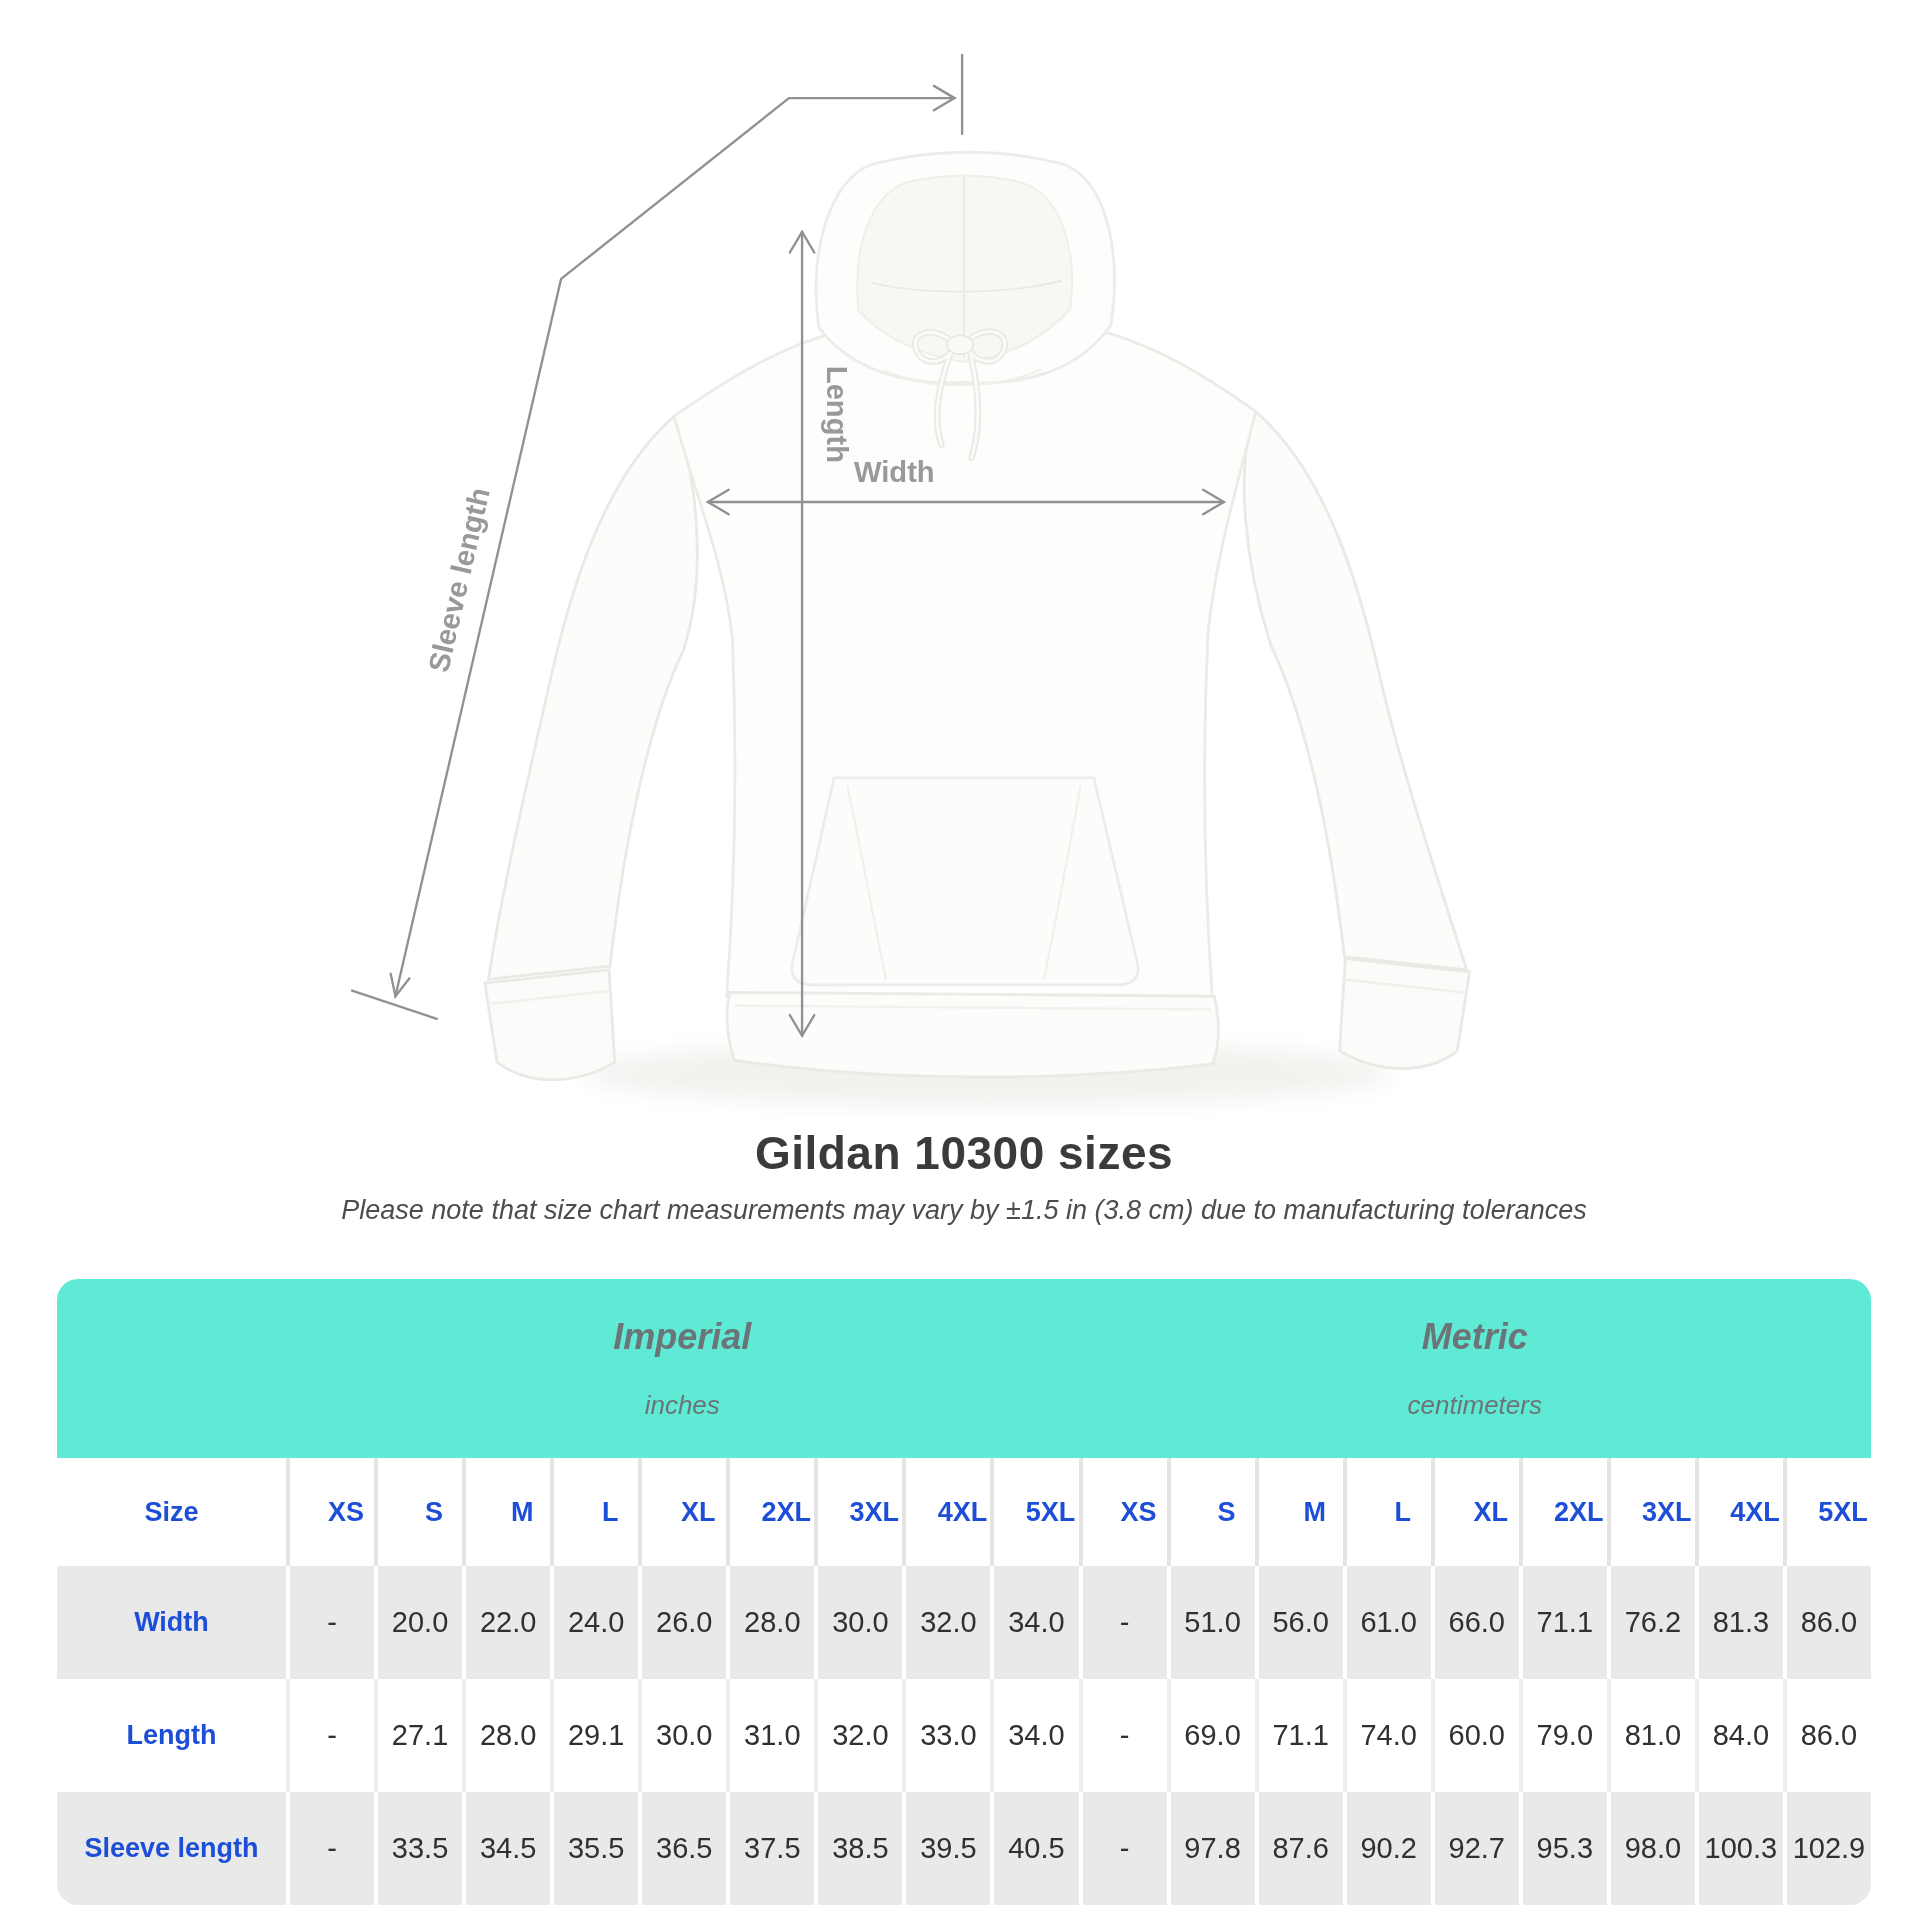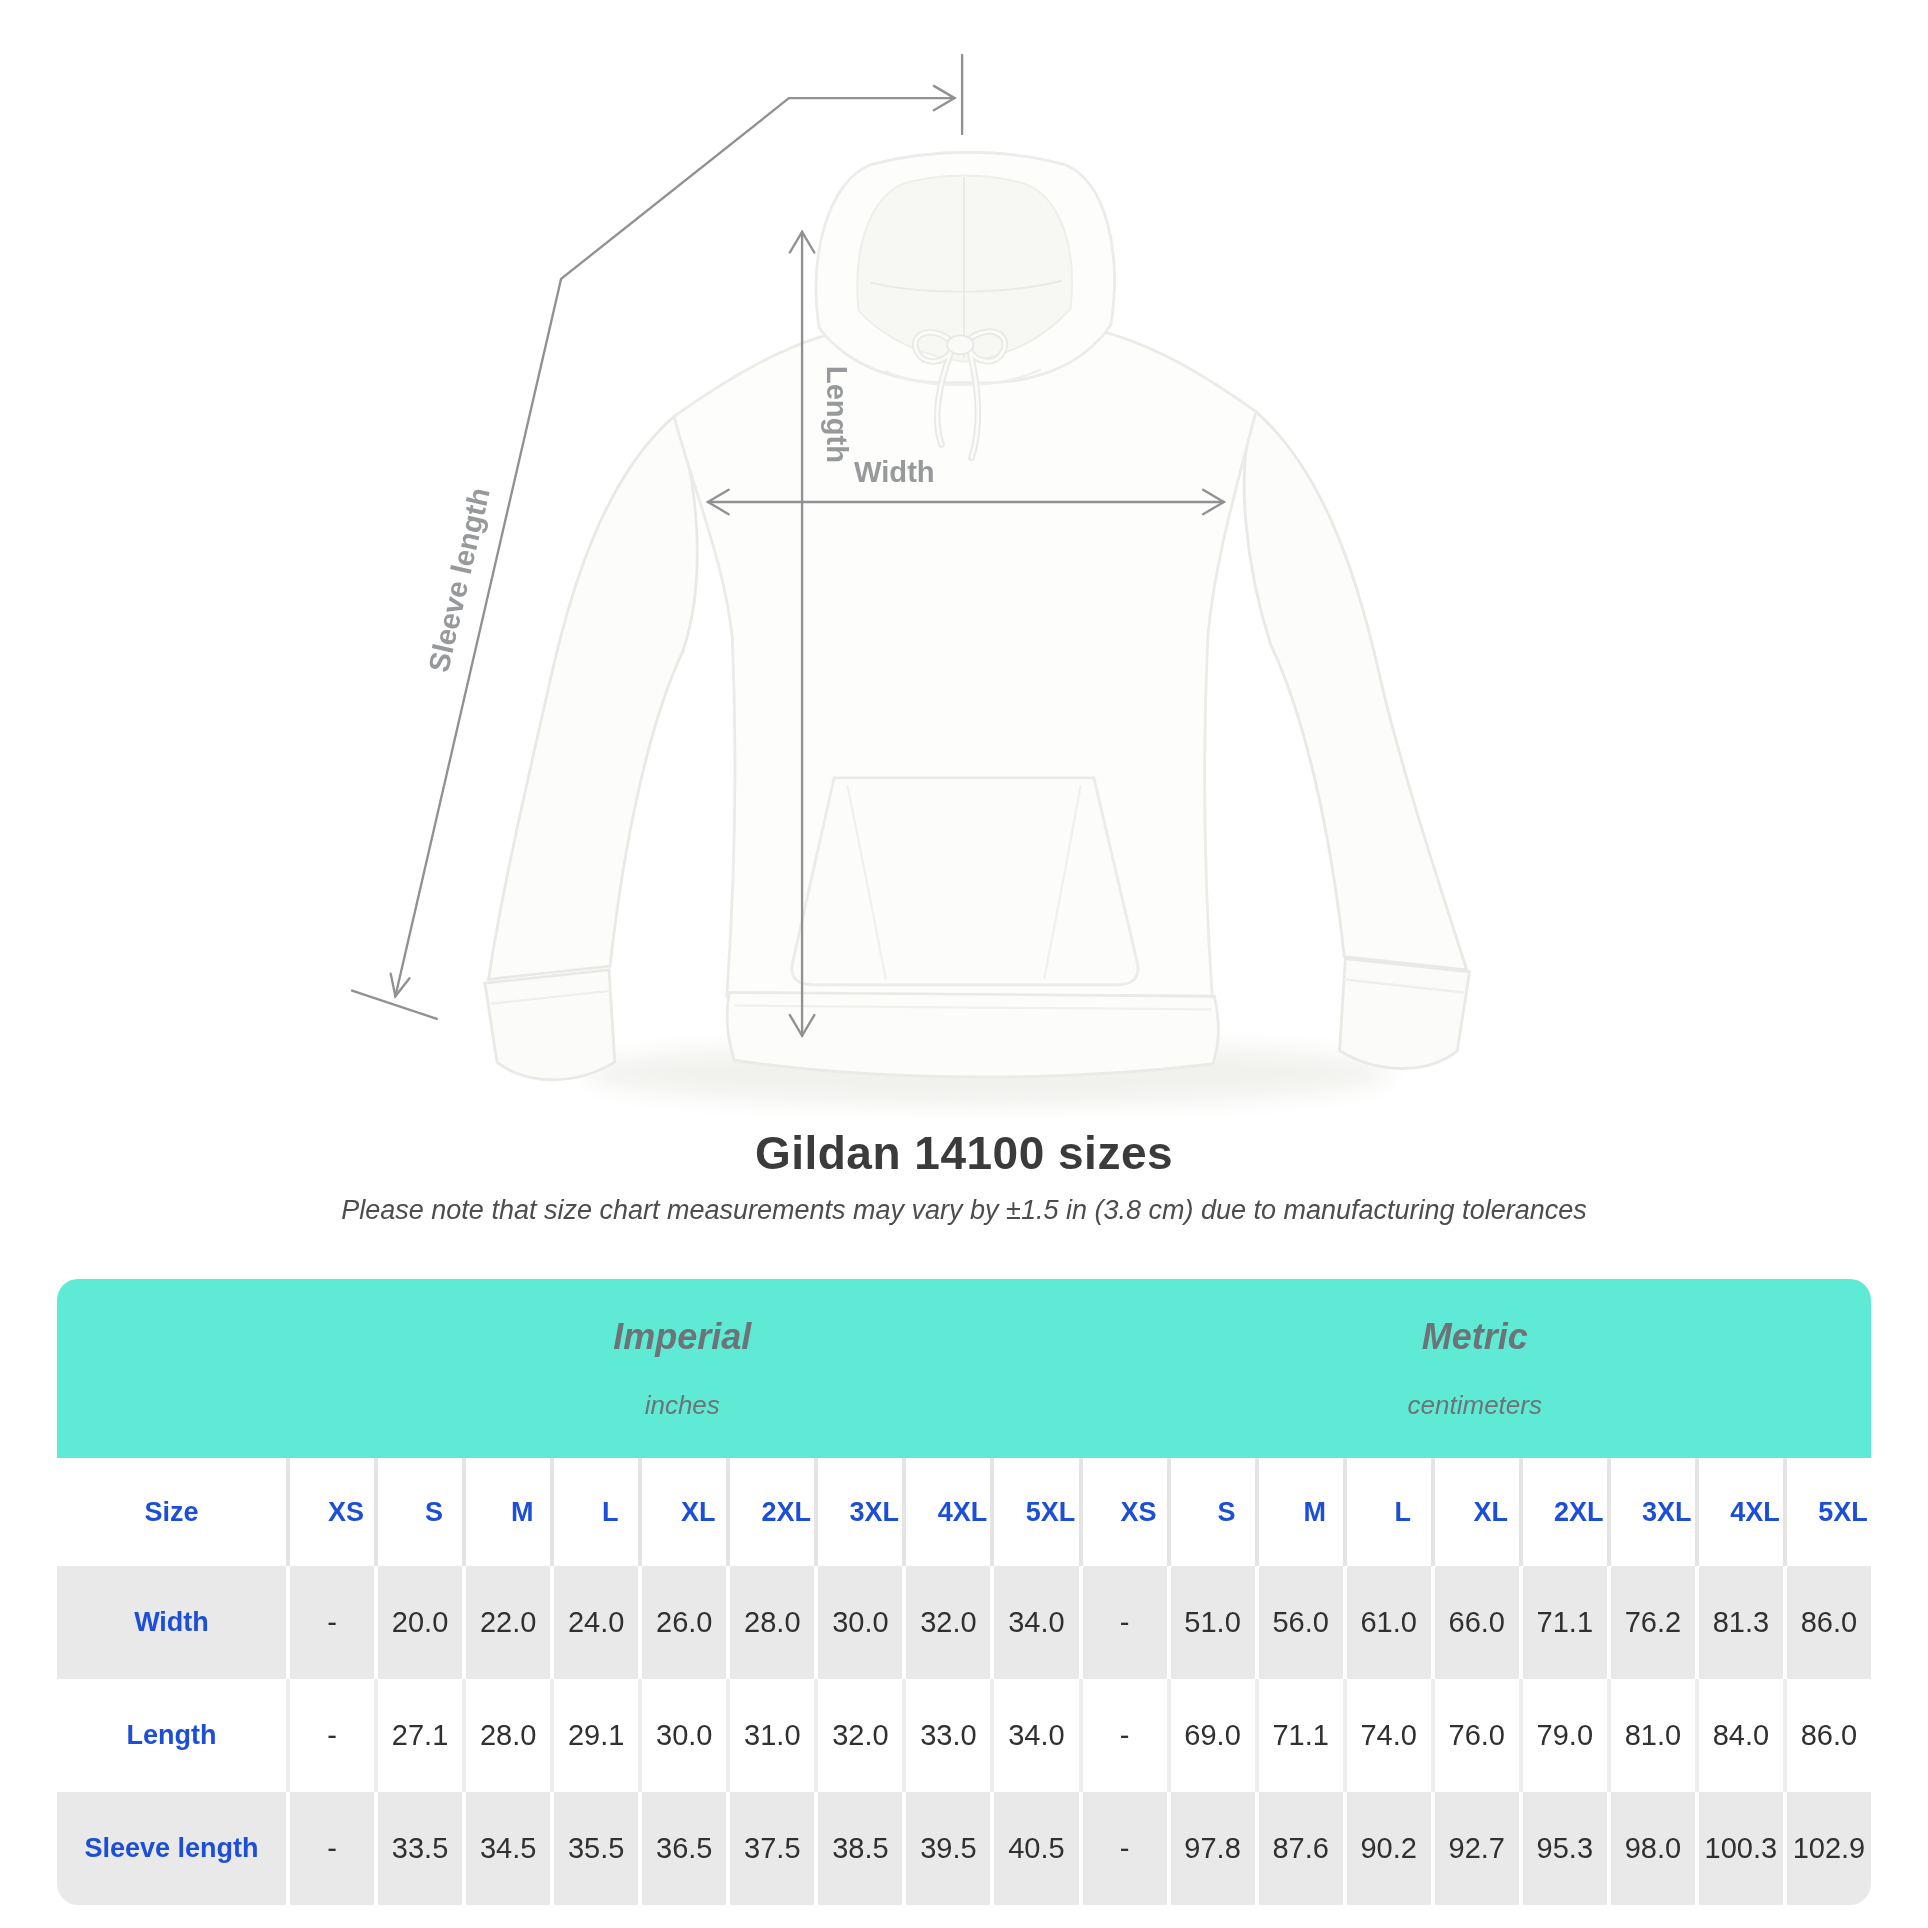--- a/index.html
+++ b/index.html
@@ -109,21 +109,21 @@
         <path d="M 374,1052 L 464,1082"></path>
       </g>
     </g>
 
     <text x="950" y="512" text-anchor="middle" font-size="31" font-weight="bold" fill="#97999b">Width</text>
     <text x="878" y="440" text-anchor="middle" font-size="31" font-weight="bold" fill="#97999b" transform="rotate(90 878 440)">Length</text>
     <text x="498" y="618" text-anchor="middle" font-size="31" font-weight="bold" fill="#97999b" transform="rotate(-77 498 618)">Sleeve length</text>
   </svg>
 
   <div class="title-block">
-    <h1>Gildan 14100 sizes</h1>
+    <h1>Gildan 10300 sizes</h1>
     <p>Please note that size chart measurements may vary by ±1.5 in (3.8 cm) due to manufacturing tolerances</p>
   </div>
 
   <div class="size-table">
 
     <div class="trow band">
       <div class="band-spacer"></div>
       <div class="band-cell imperial">
         <div class="unit-title">Imperial</div>
         <div class="unit-sub">inches</div>
@@ -186,21 +186,21 @@
         <div class="cell vcell">29.1</div>
         <div class="cell vcell">30.0</div>
         <div class="cell vcell">31.0</div>
         <div class="cell vcell">32.0</div>
         <div class="cell vcell">33.0</div>
         <div class="cell vcell">34.0</div>
         <div class="cell vcell">-</div>
         <div class="cell vcell">69.0</div>
         <div class="cell vcell">71.1</div>
         <div class="cell vcell">74.0</div>
-        <div class="cell vcell">76.0</div>
+        <div class="cell vcell">60.0</div>
         <div class="cell vcell">79.0</div>
         <div class="cell vcell">81.0</div>
         <div class="cell vcell">84.0</div>
         <div class="cell vcell">86.0</div>
       </div>
 
     <div class="trow data gray last">
       <div class="cell label-cell">Sleeve length</div>
     <div class="cell vcell">-</div>
         <div class="cell vcell">33.5</div>

